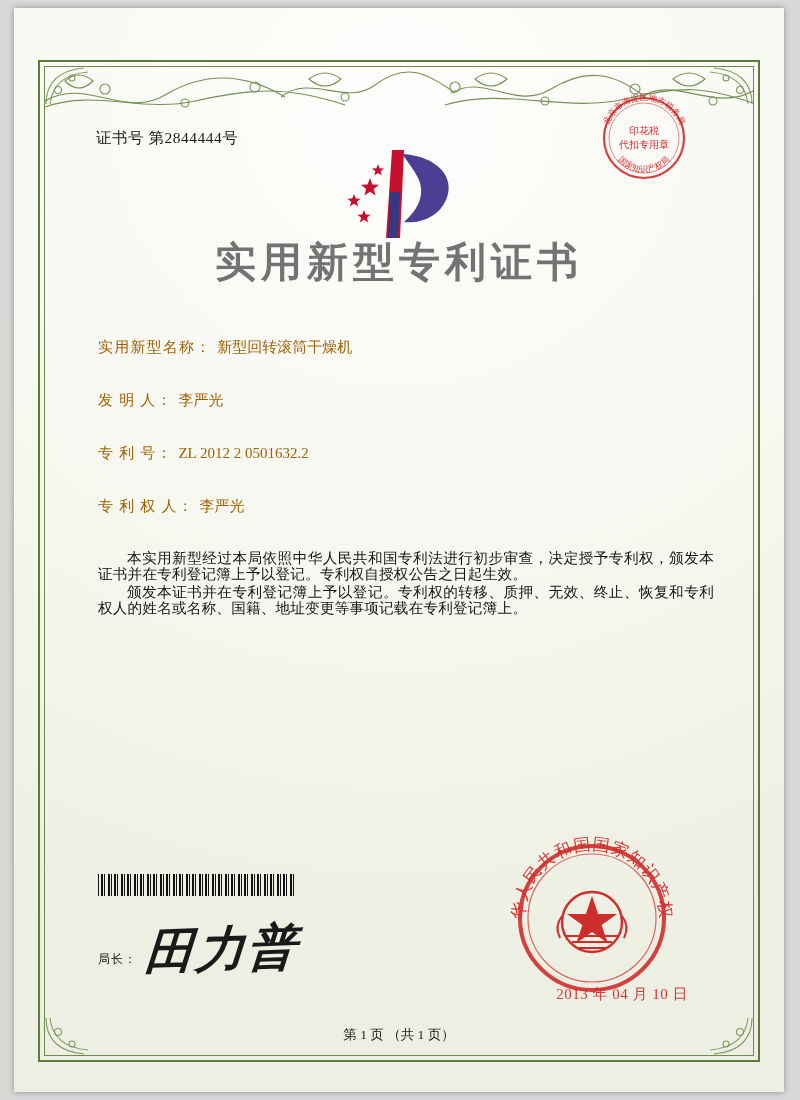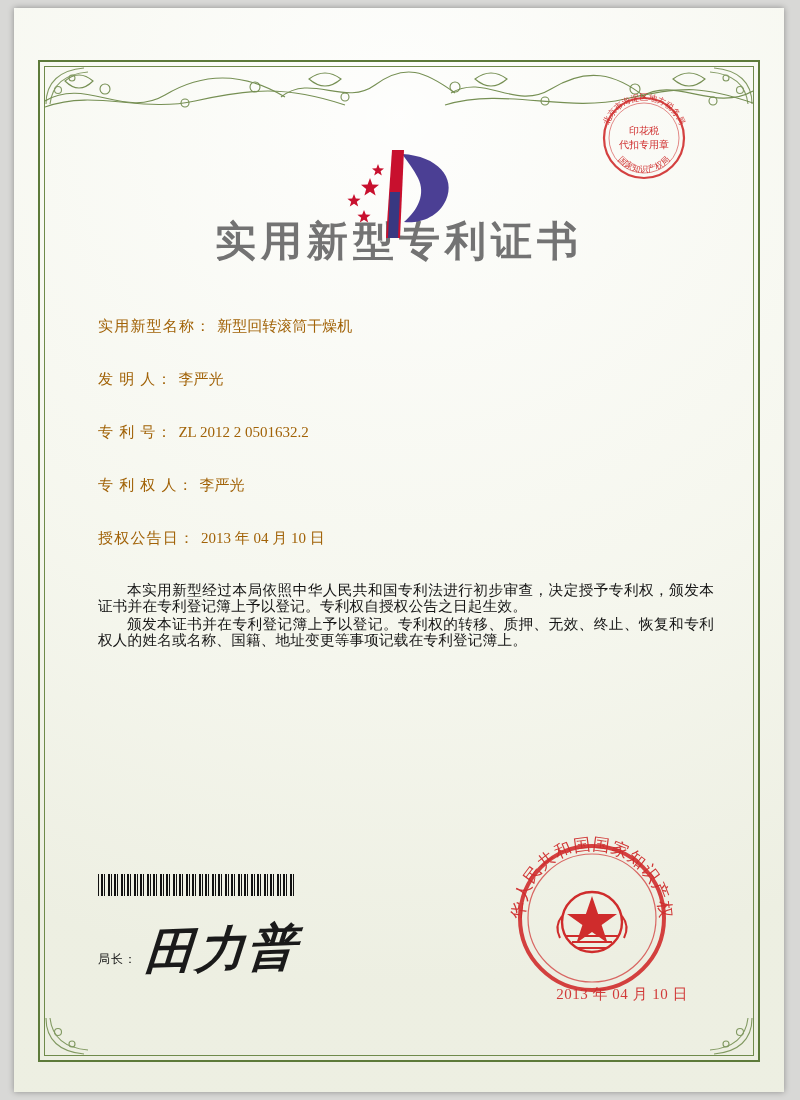--- a/index.html
+++ b/index.html
@@ -305,20 +305,21 @@
         <text font-size="8.5" fill="#cf2c2c" opacity=".95" font-family="'Liberation Serif',serif">
           <textPath href="#arcBot" startOffset="50%" text-anchor="middle">国家知识产权局</textPath>
         </text>
         <text x="52" y="48" font-size="10" fill="#cf2c2c" text-anchor="middle" font-family="'Liberation Serif',serif">印花税</text>
         <text x="52" y="62" font-size="10" fill="#cf2c2c" text-anchor="middle" font-family="'Liberation Serif',serif">代扣专用章</text>
       </svg>
     </div>
 
     <div class="content">
 
+      <div class="cert-no">证书号 第2844444号</div>
 
       <div class="logo">
         <svg width="130" height="92" viewBox="0 0 130 92">
 
           <path d="M68 6 C 104 8, 122 30, 112 52 C 104 70, 84 76, 70 74 C 84 62, 92 46, 84 30 C 80 22, 74 14, 68 6 Z" fill="#4b3f94"></path>
 
           <path d="M58 2 L 70 2 L 66 90 L 52 90 Z" fill="#c8102e"></path>
 
           <path d="M56 44 L 66 44 L 64 90 L 54 90 Z" fill="#1f3f8f" opacity=".85"></path>
 
@@ -343,24 +344,20 @@
           <span class="field-value">李严光</span>
         </div>
         <div class="field-row">
           <span class="field-label">专  利  号：</span>
           <span class="field-value">ZL 2012 2 0501632.2</span>
         </div>
         <div class="field-row">
           <span class="field-label">专 利 权 人：</span>
           <span class="field-value">李严光</span>
         </div>
-        <div class="field-row">
-          <span class="field-label">授权公告日：</span>
-          <span class="field-value">2013 年 04 月 10 日</span>
-        </div>
       </div>
 
       <div class="para-block">
         <p class="para">本实用新型经过本局依照中华人民共和国专利法进行初步审查，决定授予专利权，颁发本证书并在专利登记簿上予以登记。专利权自授权公告之日起生效。</p>
         <p class="para">颁发本证书并在专利登记簿上予以登记。专利权的转移、质押、无效、终止、恢复和专利权人的姓名或名称、国籍、地址变更等事项记载在专利登记簿上。</p>
       </div>
     </div>
 
     <div class="barcode"></div>
 
@@ -389,15 +386,16 @@
               <path d="M-20 20 L20 20"></path>
             <path d="M-14 26 L14 26"></path>
             <path d="M-30 -6 q -8 10 -2 22"></path>
               <path d="M30 -6 q 8 10 2 22"></path>
           </g>
         </g>
       </svg>
     </div>
     <div class="seal-date">2013 年 04 月 10 日</div>
 
+    <div class="page-footer">第 1 页 （共 1 页）</div>
 
   </div>
 </div>
 
 </body></html>

